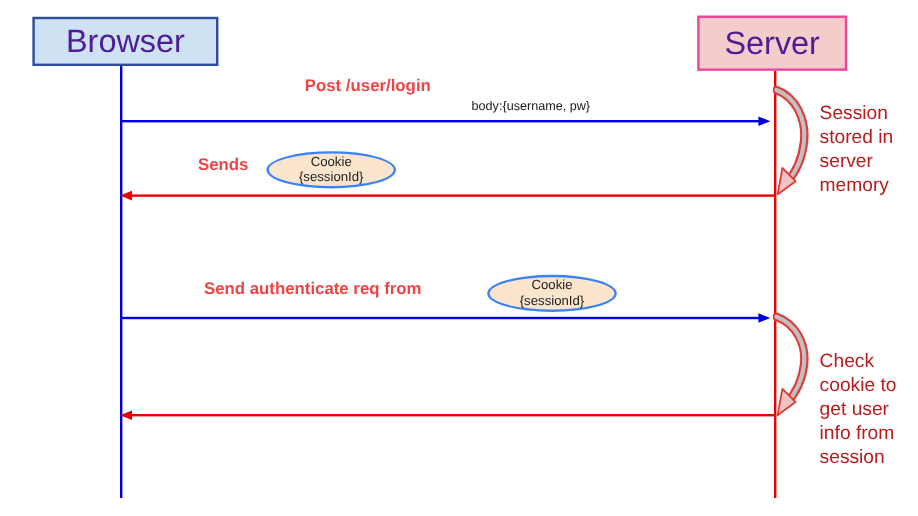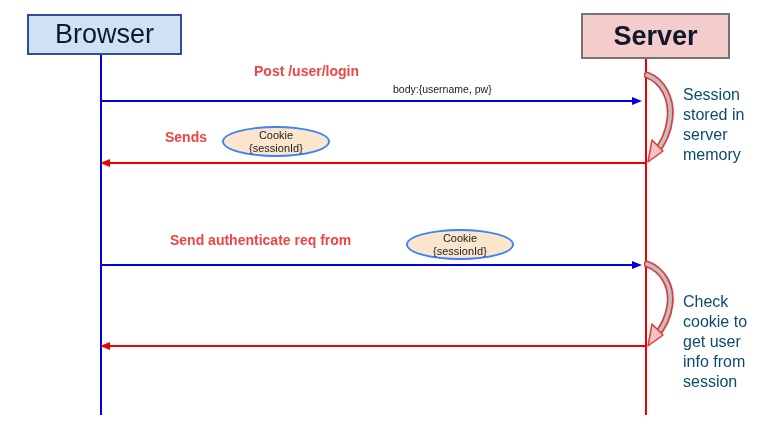--- a/index.html
+++ b/index.html
@@ -2,42 +2,42 @@
 <html><head>
 <meta charset="utf-8">
 <style>
   html,body{margin:0;padding:0;background:#fff;}
   .stage{
     position:relative;width:765px;height:430px;background:#ffffff;overflow:hidden;
     font-family:"Liberation Sans",sans-serif;color:#111;
   }
   .actor{
     position:absolute;display:flex;align-items:center;justify-content:center;
-    font-size:27px;color:#0f172a;box-sizing:border-box;
+    font-size:27px;color:#4c1d95;box-sizing:border-box;
   }
   .actor-browser{left:27px;top:14px;width:155px;height:41px;background:#cfe2f3;border:2px solid #2e4d9b;}
-  .actor-server{left:581px;top:13px;width:149px;height:46px;background:#f4cccc;border:2px solid #737373;font-weight:bold;}
+  .actor-server{left:581px;top:13px;width:125px;height:46px;background:#f4cccc;border:2px solid #ec4899;}
   .lifeline{position:absolute;width:1.5px;}
   .lifeline-browser{left:100px;top:55px;height:360px;background:#0000dd;}
   .lifeline-server{left:645px;top:59px;height:356px;background:#ee0000;}
   .msg-line{position:absolute;height:1.5px;}
   .blue{background:#0000dd;}
   .red{background:#ee0000;}
   .arrowhead{position:absolute;width:0;height:0;border-top:4px solid transparent;border-bottom:4px solid transparent;}
   .arrowhead.right{border-left:10px solid #0000dd;}
   .arrowhead.left{border-right:10px solid #ee0000;}
   .msg-label{position:absolute;font-size:14px;white-space:nowrap;color:#ef4444;font-weight:bold;}
   .msg-sublabel{position:absolute;font-size:10.5px;white-space:nowrap;color:#1a1a1a;}
   .cookie{
     position:absolute;width:104px;height:27px;border-radius:50%;
     background:#fce5cd;border:2px solid #3b82f6;
     display:flex;flex-direction:column;align-items:center;justify-content:center;
     font-size:11px;line-height:12.5px;color:#222;text-align:center;
   }
-  .note{position:absolute;left:683px;width:82px;font-size:16px;line-height:20px;color:#0c4a6e;}
+  .note{position:absolute;left:683px;width:82px;font-size:16px;line-height:20px;color:#b91c1c;}
   .curved-arrow{position:absolute;}
 </style>
 </head>
 <body>
 
 <div class="stage">
 
   <div class="lifeline lifeline-browser"></div>
   <div class="lifeline lifeline-server"></div>
 

